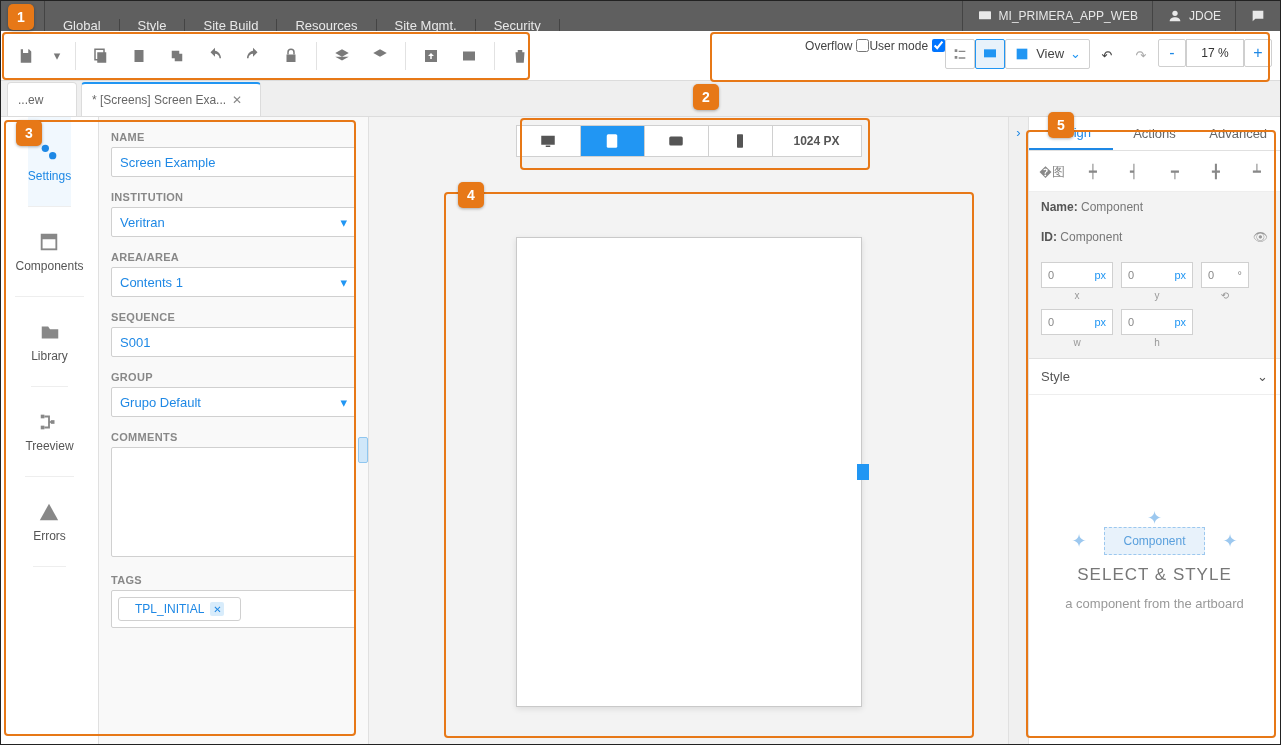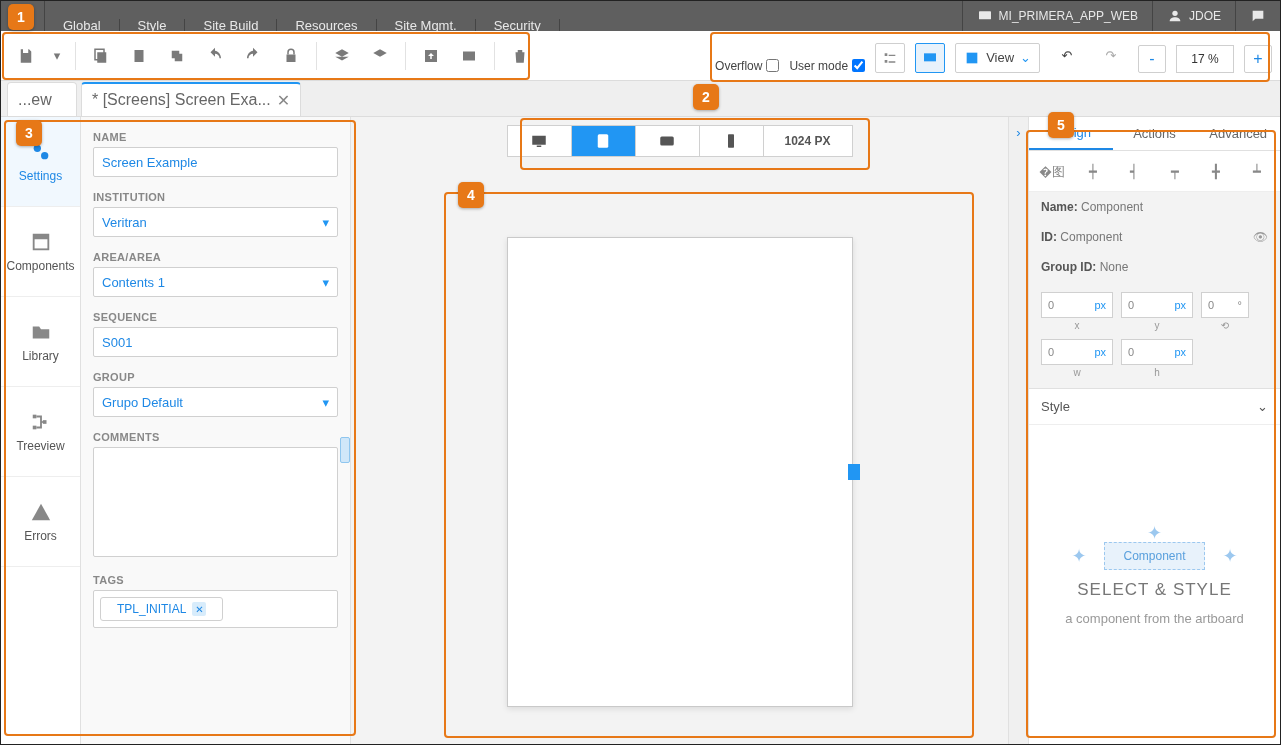--- a/index.html
+++ b/index.html
@@ -12,37 +12,37 @@
 .top-menu .spacer { flex:1; }
 .top-menu .right-item { display:flex; align-items:center; gap:6px; padding:0 14px; color:#e8e8e8; border-left:1px solid #444; font-size:12px; }
 
 
 .toolbar { height: 50px; background:#fff; border-bottom:1px solid #dcdcdc; display:flex; align-items:center; padding:0 8px; position:relative; }
 .toolbar .tb-sec { display:flex; align-items:center; gap:4px; }
 .tb-btn { width:34px; height:34px; display:flex; align-items:center; justify-content:center; border-radius:2px; color:#7a7a7a; cursor:pointer; }
 .tb-btn svg { width:18px; height:18px; fill:#7a7a7a; }
 .tb-sep { width:1px; height:28px; background:#e2e2e2; margin:0 4px; }
 .toolbar .fill { flex:1; }
-.toolbar .right-cluster { display:flex; align-items:flex-end; gap:10px; }
+.toolbar .right-cluster { display:flex; align-items:flex-start; }
 .chk-label { font-size:12px; color:#444; display:flex; align-items:center; gap:4px; }
 .zoom-field { width:58px; height:28px; border:1px solid #cfcfcf; background:#fff; text-align:center; font-size:12px; display:flex; align-items:center; justify-content:center; }
 .zoom-btn { width:28px; height:28px; border:1px solid #cfcfcf; background:#fff; color:#1e88e5; font-size:16px; display:flex; align-items:center; justify-content:center; border-radius:2px; cursor:pointer; }
 .view-drop { height:30px; border:1px solid #cfcfcf; background:#fff; display:flex; align-items:center; padding:0 8px; gap:6px; font-size:13px; color:#444; border-radius:2px; }
 .icon-sq { width:30px; height:30px; border:1px solid #cfcfcf; display:flex; align-items:center; justify-content:center; border-radius:2px; }
 .icon-sq.active { background:#e8f2fb; border-color:#2196f3; }
 
 
 .file-tabs { height:36px; background:#efefef; border-bottom:1px solid #dcdcdc; display:flex; align-items:flex-end; padding-left:6px; }
-.file-tab { height:34px; background:#fff; border:1px solid #dcdcdc; border-bottom:none; padding:0 10px; display:flex; align-items:center; gap:6px; font-size:16px; color:#666; min-width:180px; border-radius:4px 4px 0 0; margin-right:4px; position:relative;text-align:center; }
+.file-tab { height:34px; background:#fff; border:1px solid #dcdcdc; border-bottom:none; padding:0 10px; display:flex; align-items:center; gap:6px; font-size:12px; color:#666; min-width:180px; border-radius:4px 4px 0 0; margin-right:4px; position:relative;text-align:center; }
 .file-tab .close { color:#888; cursor:pointer; }
 .file-tab.front { border-top:2px solid #2196f3; }
 
 
 .main { display:flex; height: calc(745px - 30px - 50px - 36px); }
-.side-nav { width:80px; background:#fff; border-right:1px solid #e0e0e0; display:flex; flex-direction:column; }
+.side-nav { width:98px; background:#fff; border-right:1px solid #e0e0e0; display:flex; flex-direction:column;align-items:center; }
 .side-item { height:90px; display:flex; flex-direction:column; align-items:center; justify-content:center; gap:6px; font-size:12px; color:#555; border-bottom:1px solid #eee; cursor:pointer; }
 .side-item.active { background:#f1f8fe; color:#1e88e5; }
 .side-item svg { width:22px; height:22px; fill:#888; }
 .side-item.active svg { fill:#1e88e5; }
 
 .settings-panel { width:270px; background:#f9f9f9; border-right:1px solid #e0e0e0; padding:14px 12px; overflow:auto; position:relative; }
 .settings-panel .drag-handle { position:absolute; right:0; top:320px; width:10px; height:26px; background:#d0e7f9; border:1px solid #8fc6ef; border-radius:2px; }
 .form-field { margin-bottom:14px; }
 .form-field .lbl { font-size:11px; font-weight:600; color:#888; letter-spacing:.3px; margin-bottom:4px; }
 .form-field .inp { width:100%; height:30px; background:#fff; border:1px solid #d0d0d0; padding:6px 8px; font-size:13px; color:#1e88e5; border-radius:2px; }
@@ -376,23 +376,20 @@
       <div class="al">╋</div>
       <div class="al">┷</div>
     </div>
     <div class="info-row">
       <span><span class="k">Name:</span> <span>Component</span></span>
     </div>
     <div class="info-row">
       <span><span class="k">ID:</span> <span>Component</span></span>
       <span style="color:#999">👁</span>
     </div>
-    <div class="info-row">
-      <span><span class="k">Group ID:</span> <span>None</span></span>
-    </div>
     <div class="coords">
       <div class="coord-box">
           <div class="cf">
             <span>0</span>
             <span style="color:#2196f3">px</span>
           </div>
           <div class="cl">x</div>
         </div>
       <div class="coord-box">
           <div class="cf">

